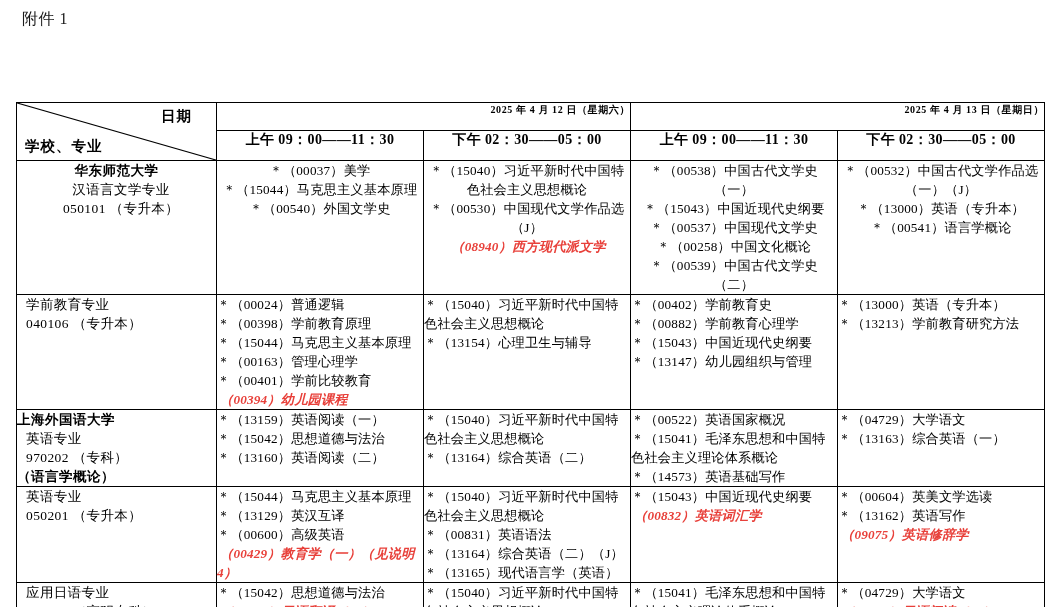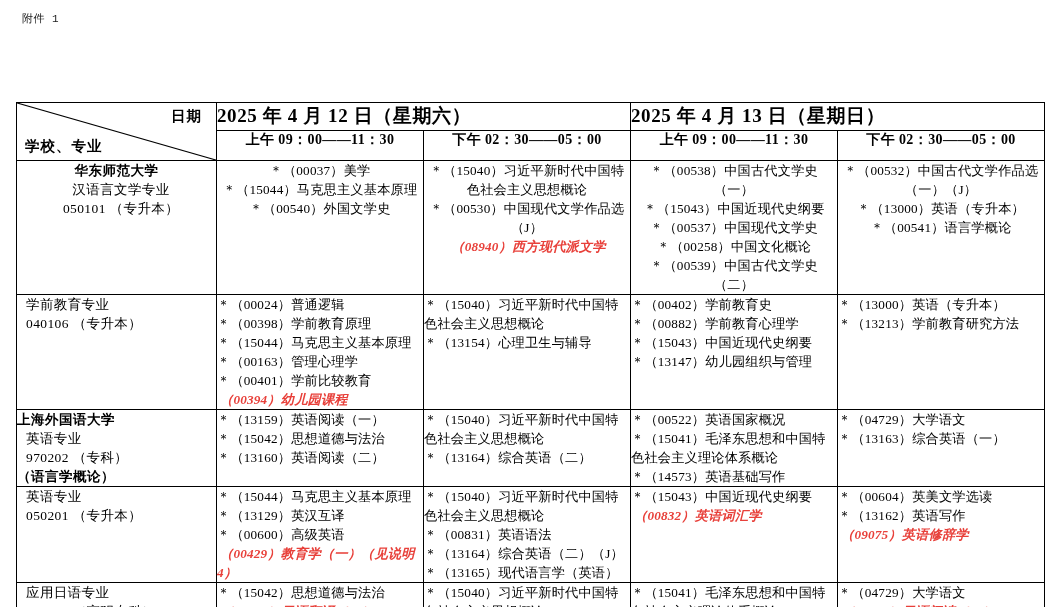--- a/index.html
+++ b/index.html
@@ -19,22 +19,22 @@
     position: relative;
     width: 1059px;
     height: 607px;
     box-sizing: border-box;
   }
 
   .attach-label {
     position: absolute;
     left: 22px;
     top: 9px;
-    font-family: Liberation Mono, monospace;
-    font-size: 11px;
+    font-family: Liberation Serif, serif;
+    font-size: 16px;
     line-height: 20px;
     color: #1a1a1a;
     letter-spacing: 0.5px;
   }
 
   .doc-title {
     position: absolute;
     left: 0;
     top: 48px;
     width: 1059px;
@@ -74,39 +74,39 @@
   }
   .corner-cell .diag {
     position: absolute;
     inset: 0;
     width: 100%;
     height: 100%;
     display: block;
   }
   .corner-cell .lbl-date {
     position: absolute;
-    right: 14px;
+    right: 24px;
     top: 4px;
     font-size: 14.5px;
     font-weight: bold;
     letter-spacing: 1px;
   }
   .corner-cell .lbl-school {
     position: absolute;
     left: 8px;
     bottom: 4px;
     font-size: 14.5px;
     font-weight: bold;
     letter-spacing: 1px;
   }
 
   .day-head {
     height: 27px;
-    text-align: left;
-    font-size: 19px;
+    text-align: right;
+    font-size: 10px;
     font-weight: bold;
     letter-spacing: 0.6px;
     white-space: nowrap;
   }
   .slot-head {
     height: 28px;
     text-align: center;
     font-size: 14px;
     font-weight: bold;
     letter-spacing: 0.4px;

